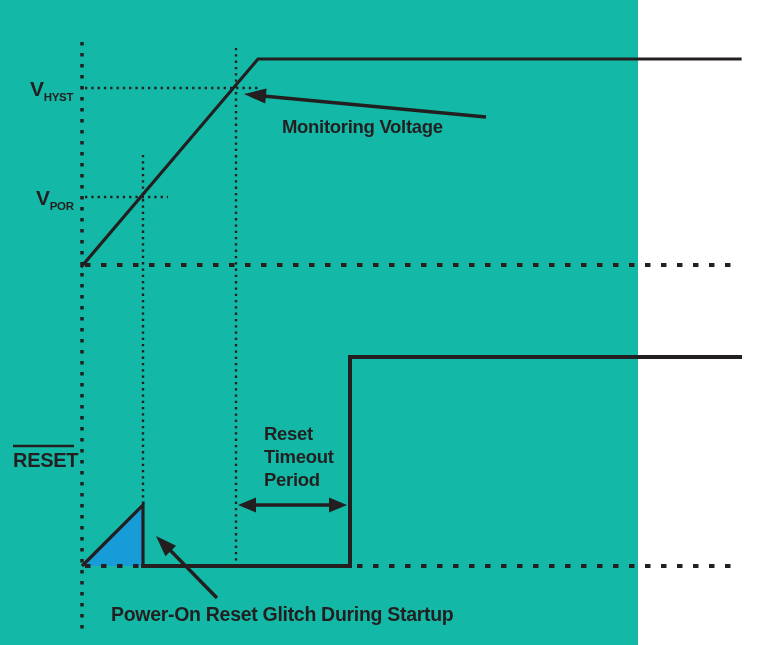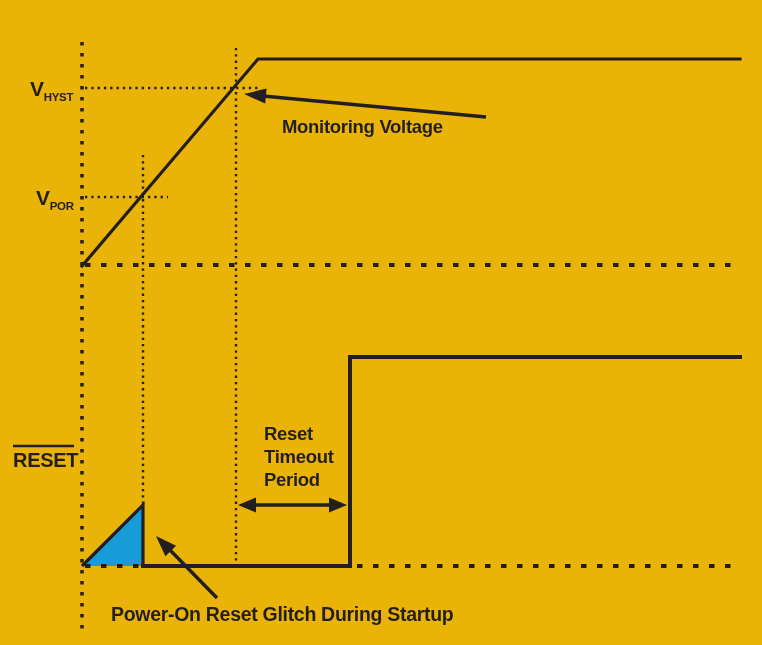--- a/index.html
+++ b/index.html
@@ -6,23 +6,23 @@
     margin: 0;
     padding: 0;
     background: #FFFFFF;
     width: 762px;
     height: 645px;
     overflow: hidden;
     font-family: "Liberation Sans", sans-serif;
   }
   .stage {
     position: relative;
-    width: 762px;
+    width: 638px;
     height: 645px;
-    background: #eab308;
+    background: #14b8a6;
   }
   svg text {
     font-family: "Liberation Sans", "DejaVu Sans", sans-serif;
     font-weight: bold;
     fill: currentColor;
     letter-spacing: -0.3px;
   }
 </style>
 </head>
 <body>

